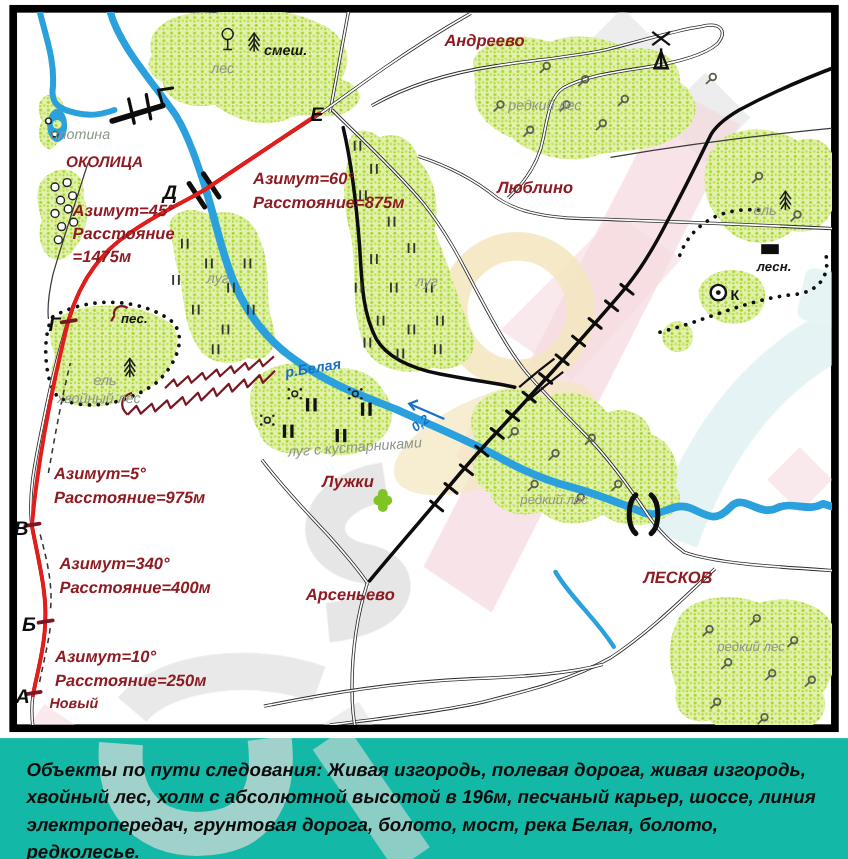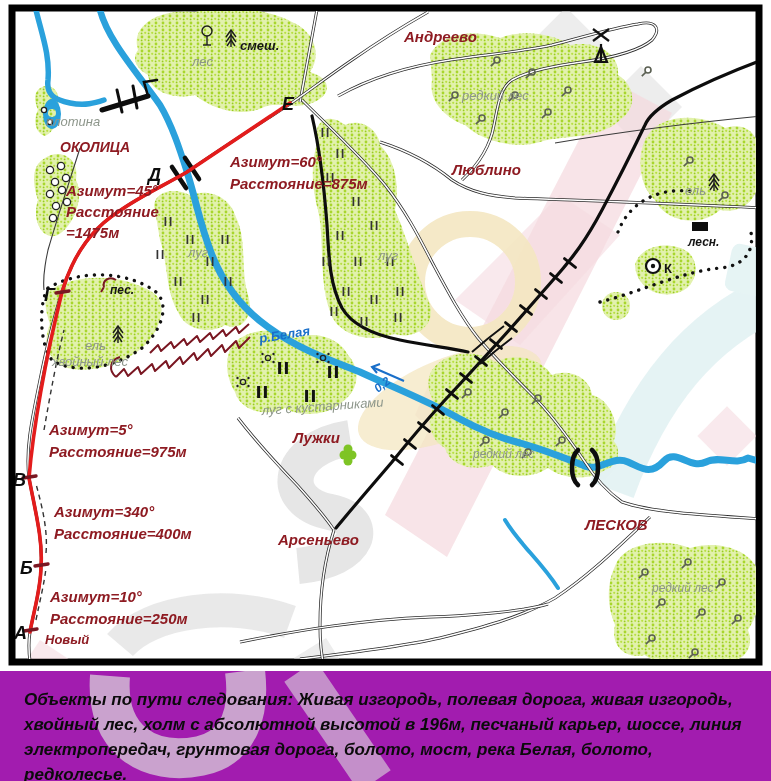--- a/index.html
+++ b/index.html
@@ -1,19 +1,19 @@
 <!DOCTYPE html>
 <html><head>
 <meta charset="utf-8">
 <style>
   html,body{margin:0;padding:0;background:#fff;}
   .page{position:relative;width:771px;height:781px;background:#fff;overflow:hidden;
         font-family:"Liberation Sans",sans-serif;}
   .map-wrap{position:absolute;left:0;top:0;width:771px;height:671px;}
-  .caption-wrap{position:absolute;left:0;top:671px;width:771px;height:110px;background:#a21caf;}
+  .caption-wrap{position:absolute;left:0;top:671px;width:771px;height:110px;background:#14b8a6;}
   .caption-wm{position:absolute;left:0;top:0;width:771px;height:110px;}
   .caption{position:absolute;left:24px;top:16px;width:726px;
            font:italic bold 17px/25px "Liberation Sans",sans-serif;color:#0b0b0b;}
   
   .road-outer{fill:none;stroke:#2a2a2a;stroke-width:3;}
   .road-inner{fill:none;stroke:#ffffff;stroke-width:1.5;}
   .road-thin{fill:none;stroke:#3a3a3a;stroke-width:1.1;}
   .river{fill:none;stroke:#2aa1dc;stroke-linecap:round;stroke-linejoin:round;}
   .thickline{fill:none;stroke:#0d0d0d;stroke-width:3.2;stroke-linecap:round;}
   .tick{stroke:#0d0d0d;stroke-width:2.8;stroke-linecap:round;}

